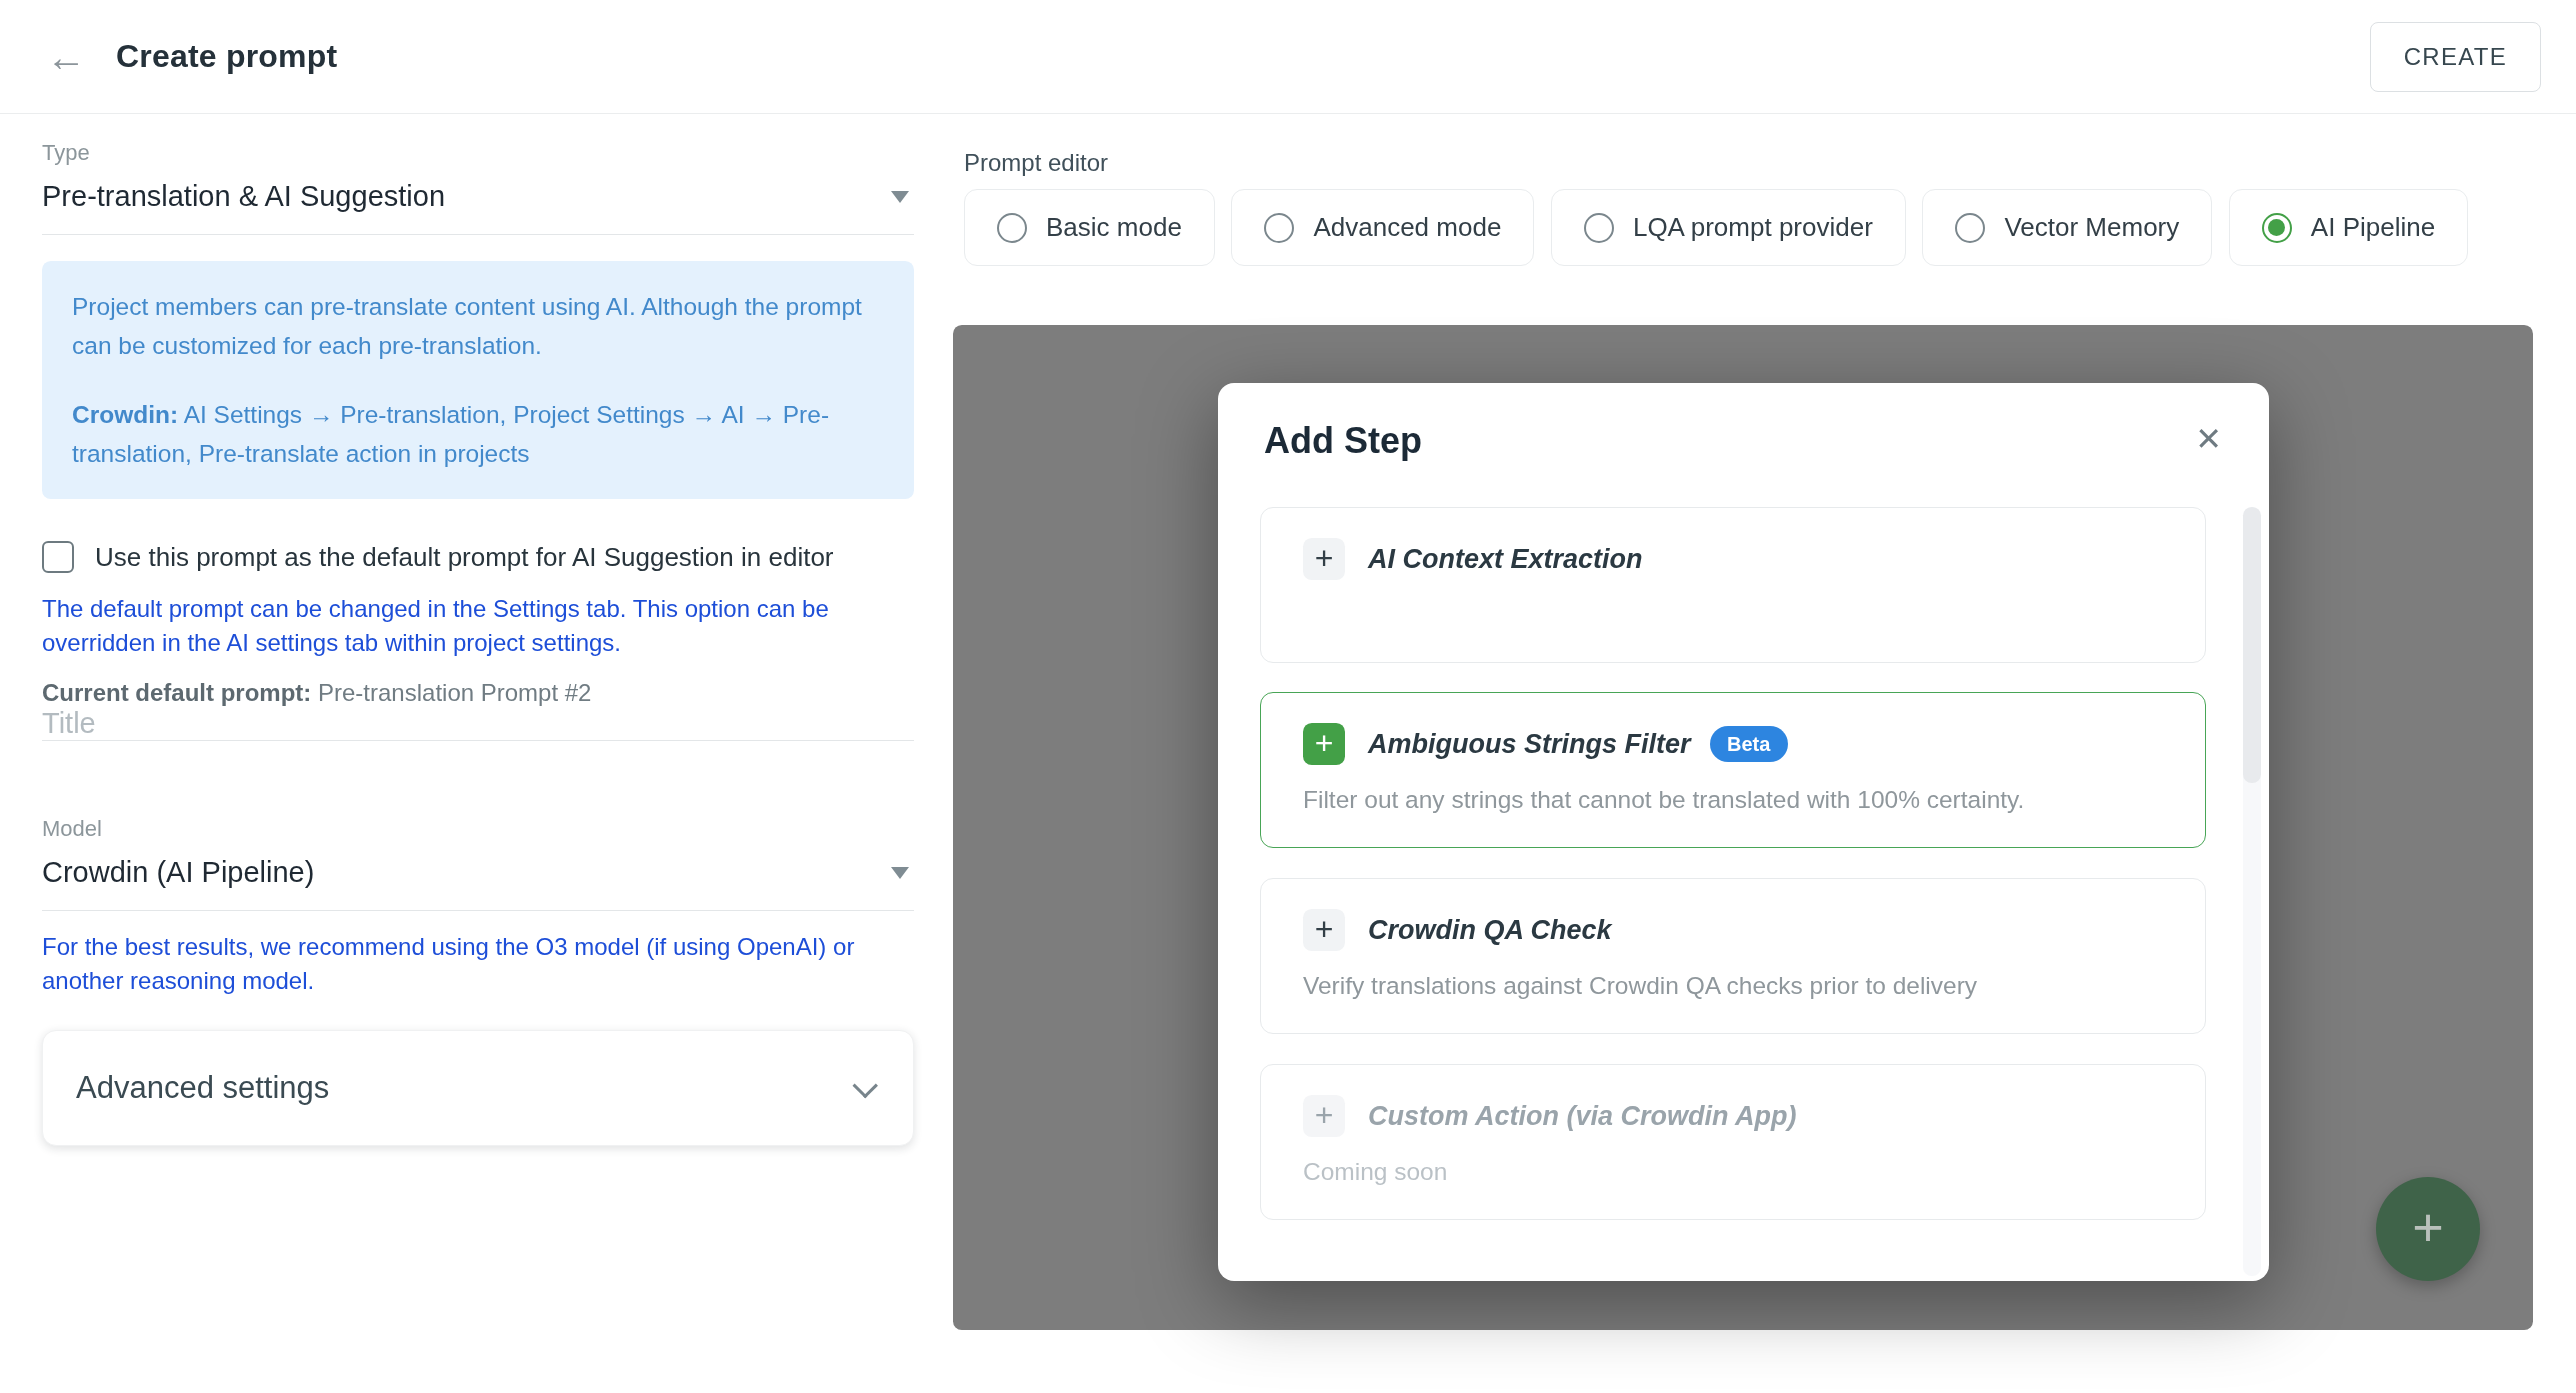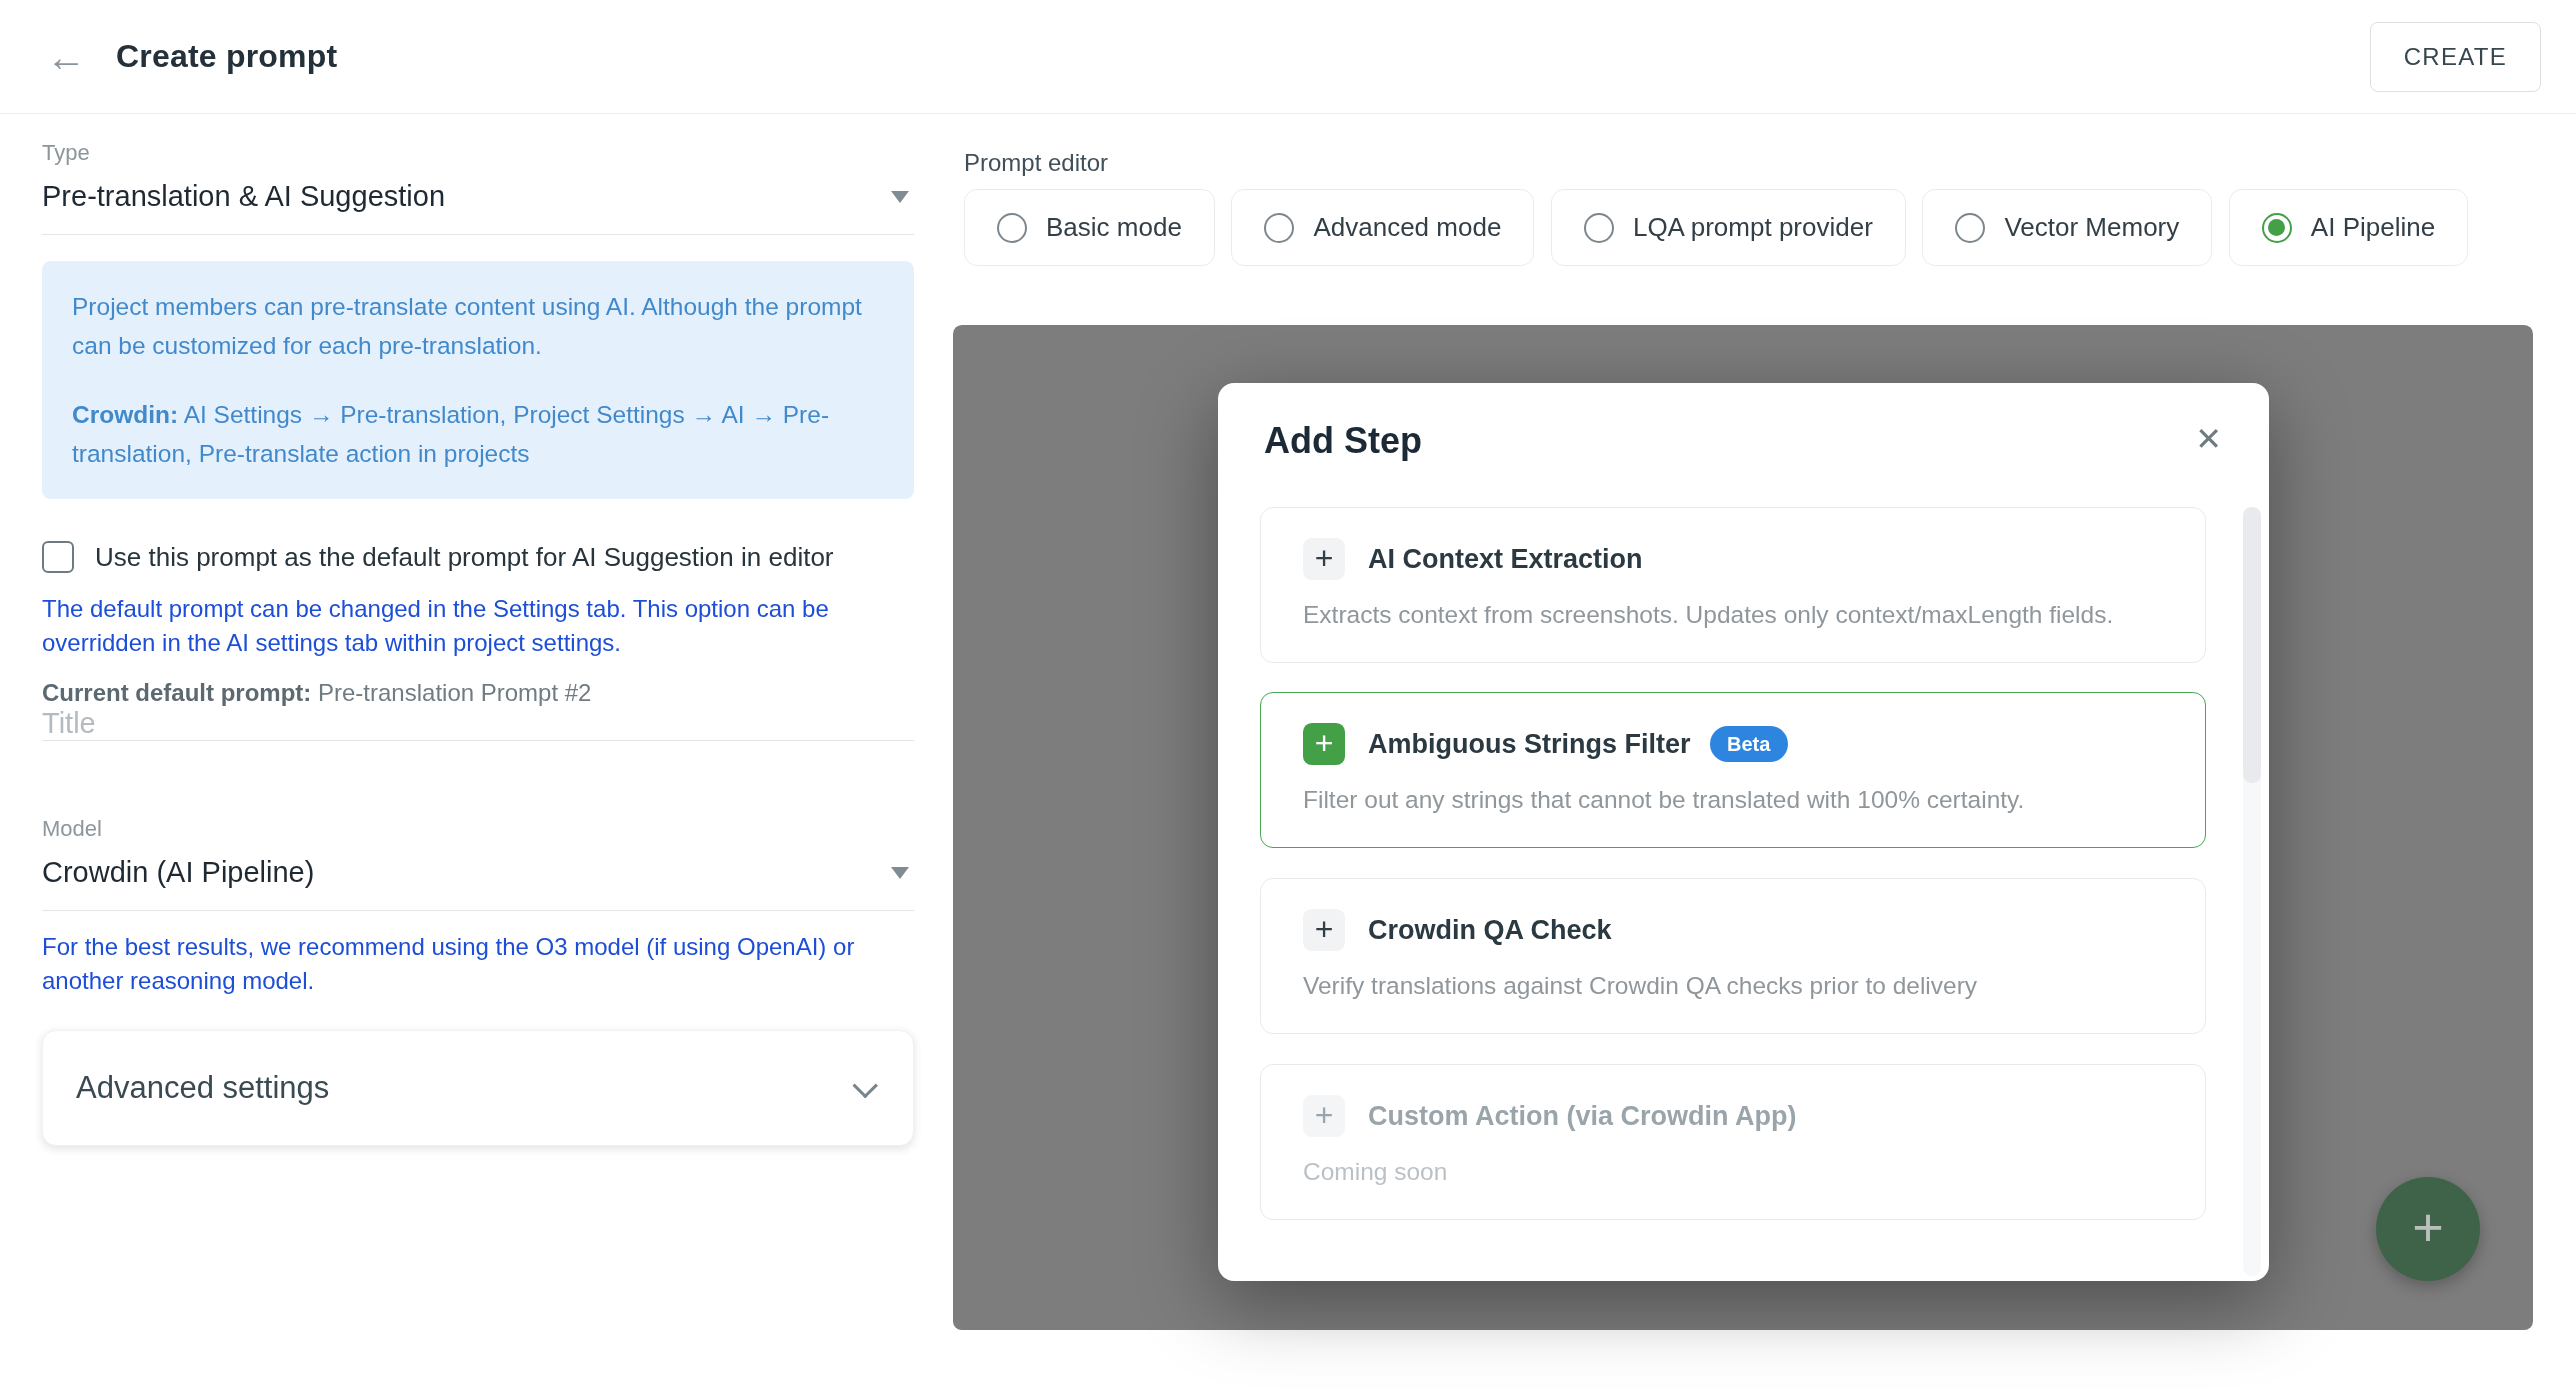--- a/index.html
+++ b/index.html
@@ -78,21 +78,21 @@
   .scroll-thumb { position:absolute; left:1025px; top:124px; width:17.5px; height:276px;
                   background:#e8eaed; border-radius:8.8px; }
   .step-card { position:absolute; left:42px; width:946px; height:156px; background:#fff;
                border:1.8px solid #e7eaec; border-radius:13px; padding:30px 0 0 42px; cursor:pointer; }
   .step-card.c1 { top:124px; } .step-card.c2 { top:309px; }
   .step-card.c3 { top:495px; } .step-card.c4 { top:681px; }
   .step-head { display:flex; align-items:center; }
   .plus { width:42px; height:42px; border-radius:8.8px; background:#f1f3f5; color:#333f47;
           font-size:32px; font-weight:500; display:flex; align-items:center; justify-content:center;
           line-height:1; padding-bottom:2.6px; }
-  .step-title { margin-left:23px; font-size:27px; font-weight:700; color:#2b3942; }
+  .step-title { margin-left:23px; font-size:27px; font-weight:700; color:#2b3942;font-style:italic; }
   .badge { margin-left:19px; background:#2d85e0; color:#fff; font-size:20px; font-weight:700;
            padding:8px 17.5px; border-radius:875px; line-height:1; }
   .step-desc { margin-top:21px; font-size:24.5px; color:#8f979c; }
   .step-card.highlighted { border-color:#48a556; }
   .step-card.highlighted .plus { background:#43a047; color:#fff; }
   .step-card.disabled { cursor:default; }
   .step-card.disabled .step-title { color:#9aa4ab; }
   .step-card.disabled .plus { background:#f4f5f7; color:#9aa4ab; }
   .step-card.disabled .step-desc { color:#bac1c6; }
 </style>
@@ -183,21 +183,20 @@
 
   <div class="modal">
     <div class="modal-title">Add Step</div>
     <span class="modal-close">✕</span>
 
     <div class="step-card c1">
       <div class="step-head">
         <span class="plus">+</span>
         <span class="step-title">AI Context Extraction</span>
       </div>
-      <div class="step-desc">Extracts context from screenshots. Updates only context/maxLength fields.</div>
     </div>
 
     <div class="step-card c2 highlighted">
       <div class="step-head">
         <span class="plus">+</span>
         <span class="step-title">Ambiguous Strings Filter</span>
         <span class="badge">Beta</span>
       </div>
       <div class="step-desc">Filter out any strings that cannot be translated with 100% certainty.</div>
     </div>

